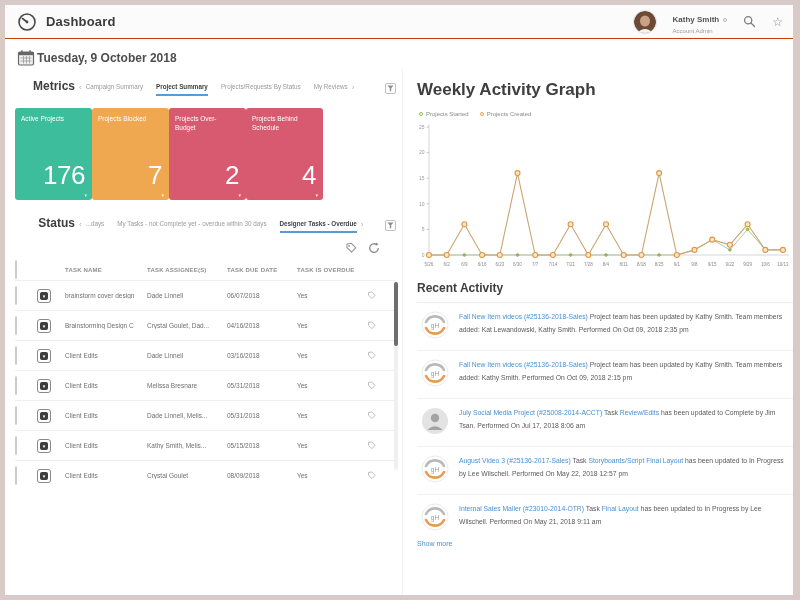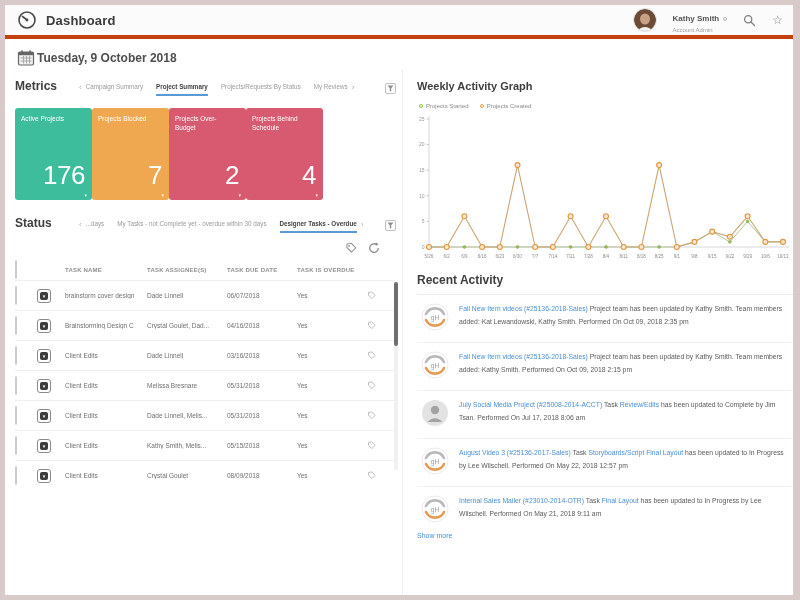--- a/index.html
+++ b/index.html
@@ -2,42 +2,42 @@
 <html><head>
 <meta charset="utf-8">
 <style>
   * { box-sizing: border-box; margin: 0; padding: 0; }
   html,body { width:800px; height:600px; }
   body { background:#d7cac8; font-family:"Liberation Sans", sans-serif; position:relative; }
   .page { position:absolute; left:5px; top:5px; width:788px; height:590px; background:#fff; overflow:hidden; }
 
   
   .top-bar { height:34px; display:flex; align-items:center; justify-content:space-between;
-             padding:0 10px 0 12px; background:#fbfbfb; border-bottom:4px solid #c2410c; }
+             padding:0 10px 0 12px; background:#fbfbfb; border-bottom:1px solid #c2410c; }
   .brand { display:flex; align-items:center; gap:9px; }
   .brand-title { font-size:13px; font-weight:bold; color:#3c3c3c; letter-spacing:.2px; }
   .userbox { display:flex; align-items:center; gap:16px; }
   .avatar { width:24px; height:24px; border-radius:50%; overflow:hidden; display:block; border:1px solid #e0e0e0; }
   .user-meta { line-height:1.3; }
   .user-name { font-size:8px; color:#555; font-weight:bold; }
   .user-dot { width:4px; height:4px; border:1px solid #b5b5b5; border-radius:50%; display:inline-block; margin-left:4px; }
   .user-role { font-size:6px; color:#9c9c9c; }
   .star { font-size:12px; color:#8b8b8b; line-height:1; cursor:pointer; }
 
   
   .date-row { display:flex; align-items:center; gap:2px; padding:10px 12px 2px; }
   .date-text { font-size:12px; font-weight:bold; color:#4e4e4e; }
 
   .content { display:flex; height:528px; }
   .left-col { width:398px; padding:2px 6px 0 10px; position:relative; }
   .right-col { flex:1; padding:2px 0 0 8px; position:relative; border-left:1px solid #f1f1f1; }
 
   
   .section-head { display:flex; align-items:flex-end; margin-top:8px; }
-  .sec-title { font-size:12px; font-weight:bold; color:#3e3e3e; min-width:60px; padding-bottom:3px; }
+  .sec-title { font-size:12px; font-weight:bold; color:#3e3e3e; min-width:60px; padding-bottom:3px;text-align:right; }
   .chev { color:#b0b0b0; font-size:8px; margin:0 4px 4px; }
   .tabs { display:flex; gap:13px; align-items:flex-end; }
   .tab { font-size:6.3px; color:#9a9a9a; padding-bottom:4px; white-space:nowrap; border-bottom:2px solid transparent; cursor:pointer; }
   .tab.active { color:#3f3f3f; font-weight:bold; border-bottom:2px solid #5b9bd5; }
   .panel-btn { margin-left:auto; width:11px; height:11px; border:1px solid #c0c0c0; border-radius:2px;
                display:flex; align-items:center; justify-content:center; background:#fff; margin-bottom:2px; }
 
   
   .cards { display:grid; grid-template-columns:repeat(4,77px); margin-top:12px; width:330px; }
   .card { position:relative; height:92px; border-radius:3px; padding:6px; color:#fff; }
@@ -61,21 +61,21 @@
   .c-tag { width:24px; display:flex; justify-content:center; }
   .th { font-size:6px; color:#8f8f8f; font-weight:bold; letter-spacing:.2px; }
   .td { font-size:6.5px; color:#6f6f6f; white-space:nowrap; overflow:hidden; text-overflow:ellipsis; padding-right:4px; }
   .checkbox { width:9px; height:9px; border:1px solid #ccc; border-radius:2px; background:#fff; }
   .dd-btn { width:14px; height:14px; border:1px solid #8a8a8a; border-radius:3px; display:flex; align-items:center; justify-content:center; background:#fff; }
   .dd-inner { width:8px; height:8px; background:#3c3c3c; border-radius:2px; color:#fff; font-size:5px; line-height:8px; text-align:center; }
   .scrollbar { position:absolute; right:-2px; top:22px; width:4px; height:188px; background:#f0f0f0; border-radius:2px; }
   .scroll-thumb { width:4px; height:64px; background:#6e6e6e; border-radius:2px; }
 
   
-  .wag-title { font-size:11px; font-weight:bold; color:#3e3e3e; padding:9px 0 0 6px; }
+  .wag-title { font-size:17px; font-weight:bold; color:#3e3e3e; padding:9px 0 0 6px; }
   .legend { display:flex; gap:11px; margin:11px 0 2px 8px; }
   .legend-item { display:flex; align-items:center; gap:3px; font-size:6px; color:#8a8a8a; }
   .legend-swatch { width:4px; height:4px; border-radius:50%; border:1.5px solid; background:#fff; }
   #chart { display:block; margin:2px 0 0 0; }
 
   
   .ra-title { font-size:12px; font-weight:bold; color:#3e3e3e; margin:10px 0 7px 6px; }
   .activity-list { border-top:1px solid #ececec; margin-left:6px; height:230px; overflow:hidden; }
   .activity-item { display:flex; gap:10px; padding:8px 0 7px 4px; border-bottom:1px solid #f0f0f0; }
   .activity-text { font-size:6.8px; line-height:1.85; color:#5a5a5a; width:330px; }

